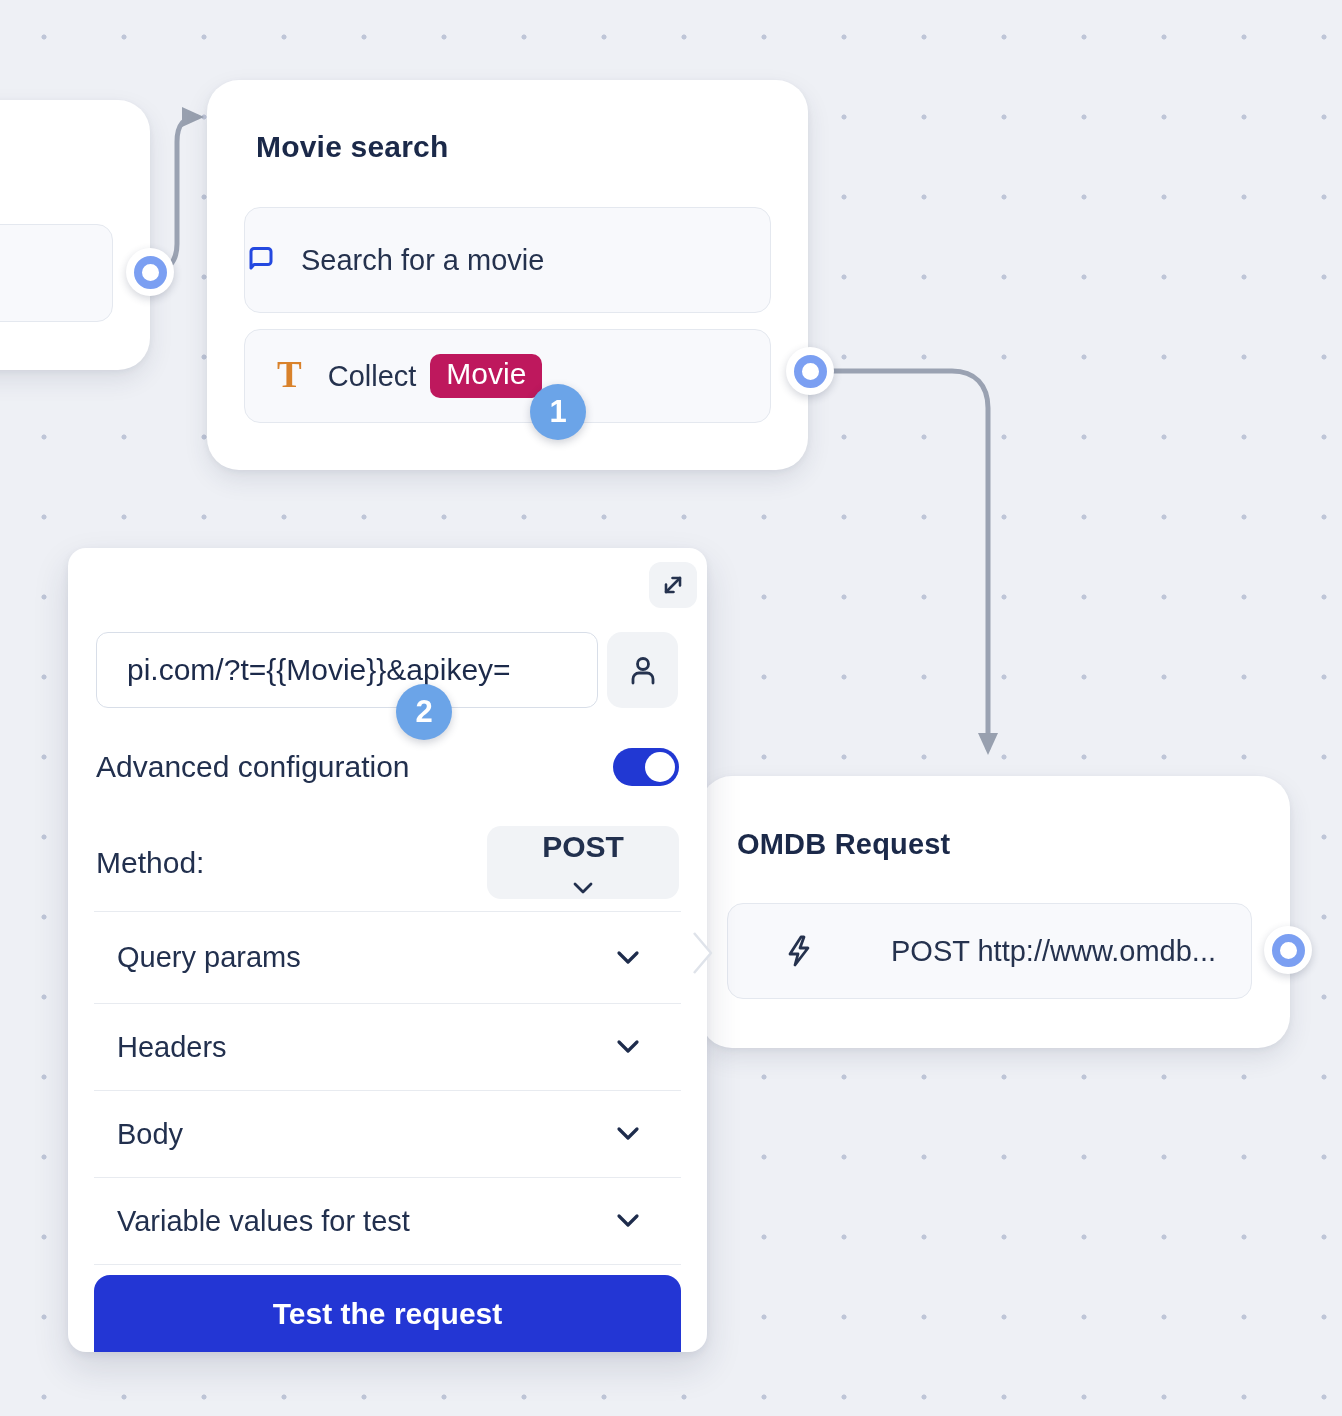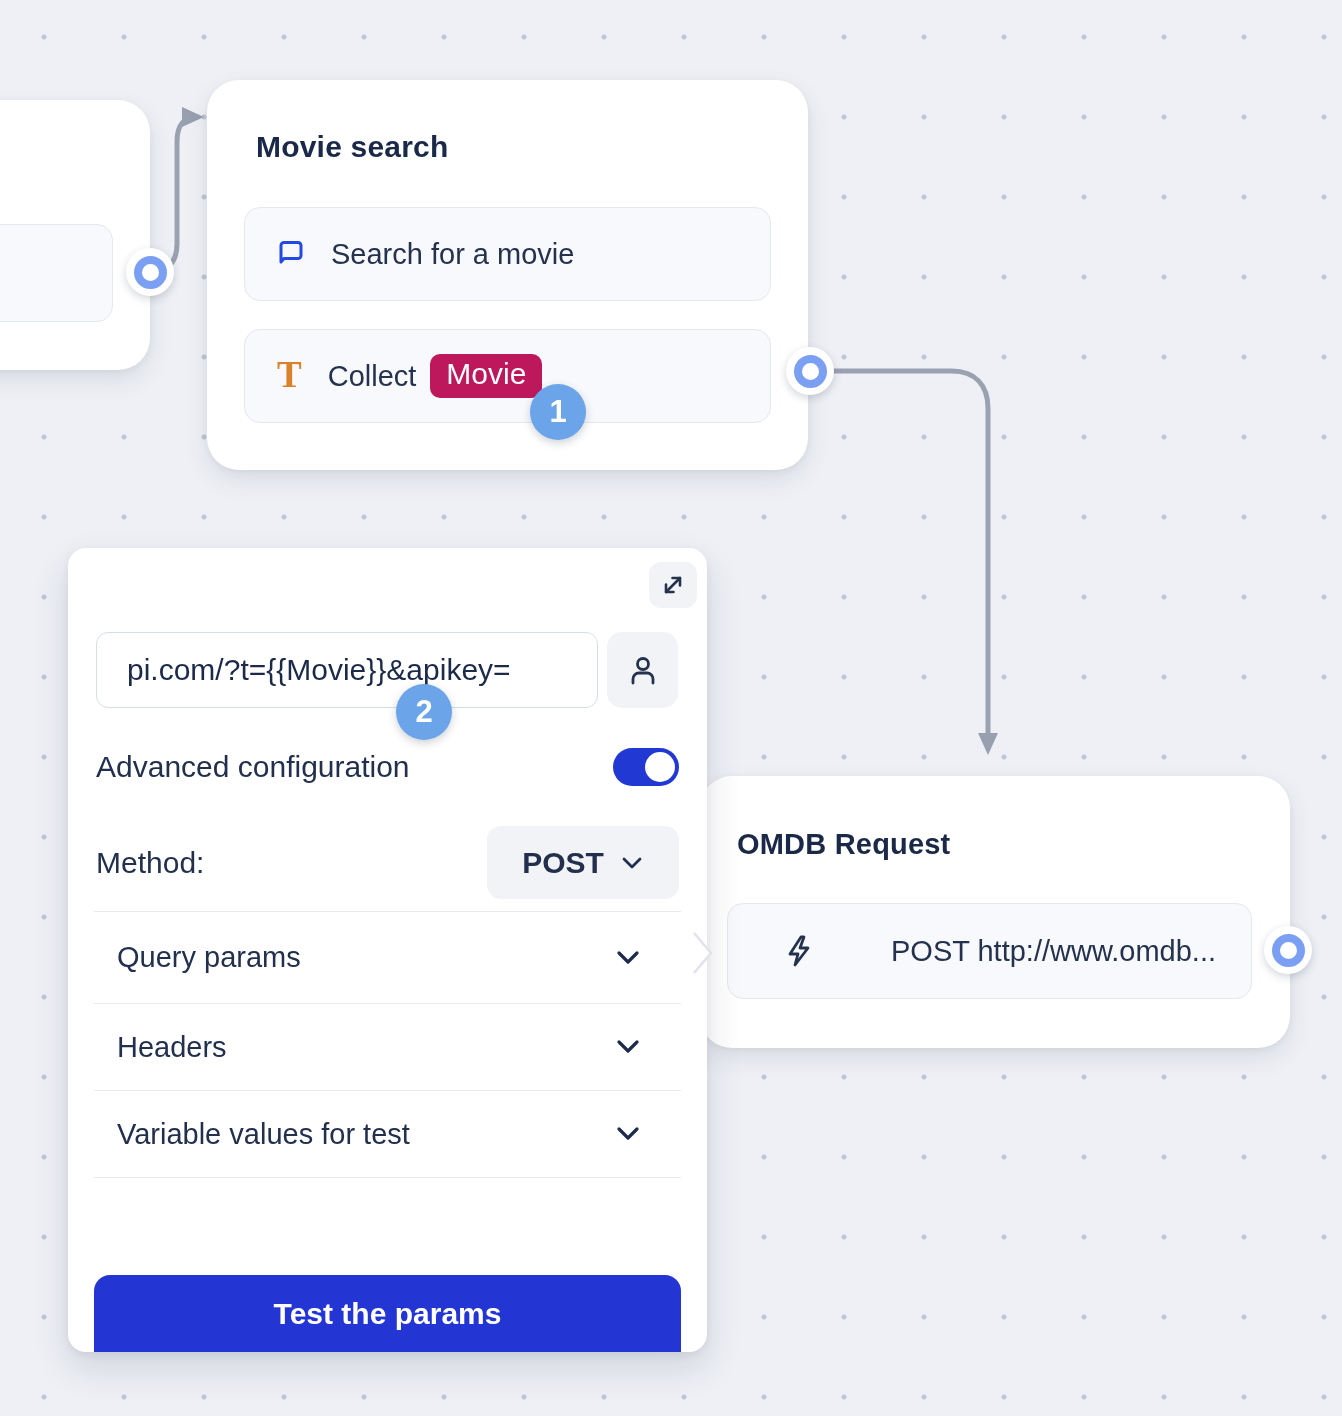--- a/index.html
+++ b/index.html
@@ -41,21 +41,21 @@
              font-family:"Liberation Sans","DejaVu Sans",sans-serif;
              font-size:30px;color:#1c2a4a;padding:0 10px 0 30px;outline:none;}
   .adv-row{position:absolute;left:28px;top:190px;width:583px;height:58px;display:flex;
            align-items:center;justify-content:space-between;}
   .panel-label{font-size:30px;color:#22304e;}
   .toggle{width:66px;height:38px;border-radius:19px;background:#2138d3;position:relative;cursor:pointer;}
   .toggle .knob{position:absolute;right:4px;top:4px;width:30px;height:30px;border-radius:50%;background:#ffffff;}
   .method-row{position:absolute;left:28px;top:278px;width:583px;height:73px;display:flex;
               align-items:center;justify-content:space-between;}
   .method-select{width:192px;height:73px;background:#f1f3f6;border-radius:14px;display:flex;
-                 align-items:center;justify-content:center;gap:16px;cursor:pointer;}
+                 align-items:center;justify-content:center;gap:16px;cursor:pointer;flex-direction:column;}
   .method-select .val{font-size:30px;font-weight:bold;color:#22304e;}
   .sections{position:absolute;left:26px;top:363px;width:587px;border-top:1.5px solid #e8ebf0;}
   .section{height:86px;display:flex;align-items:center;justify-content:space-between;
            border-bottom:1.5px solid #e8ebf0;cursor:pointer;}
   .section .s-label{font-size:29px;color:#22304e;margin-left:23px;}
   .section .chev{margin-right:40px;display:flex;}
   .test-btn{position:absolute;left:26px;bottom:0;width:587px;height:77px;background:#2336d4;
             border:none;border-radius:16px 16px 0 0;color:#ffffff;font-size:30px;font-weight:bold;
             font-family:"Liberation Sans","DejaVu Sans",sans-serif;cursor:pointer;}
   .in-port{position:absolute;left:692px;top:930px;z-index:6;}
@@ -75,21 +75,21 @@
     <path d="M 822 371 L 952 371 C 975 371 988 385 988 408 L 988 748" fill="none" stroke="#9aa2b2" stroke-width="5" stroke-linecap="round" marker-end="url(#arrow)"></path>
   </svg>
 
   <div class="card" style="left:-62px;top:100px;width:212px;height:270px;">
     <div class="node-row" style="left:22px;top:124px;width:153px;height:98px;"></div>
   </div>
 
   <div class="card" style="left:207px;top:80px;width:601px;height:390px;">
     <div class="node-title" style="position:absolute;left:49px;top:50px;">Movie search</div>
 
-    <div class="node-row" style="left:37px;top:127px;width:527px;height:94px;padding-left:30px;">
+    <div class="node-row" style="left:37px;top:127px;width:527px;height:106px;">
       <span style="display:flex;margin-right:24px;">
         <svg width="32" height="32" viewBox="0 0 32 32" fill="none">
           <path d="M6 7.5 a3 3 0 0 1 3-3 h14 a3 3 0 0 1 3 3 v10 a3 3 0 0 1-3 3 h-14 l-3 3.5 z" stroke="#2449e0" stroke-width="3" stroke-linejoin="round" fill="none"></path>
         </svg>
       </span>
       <span class="row-label">Search for a movie</span>
     </div>
 
     <div class="node-row" style="left:37px;top:249px;width:527px;height:94px;padding-left:32px;">
       <span class="t-icon" style="margin-right:26px;">T</span>
@@ -168,30 +168,38 @@
       </div>
       <div class="section">
         <span class="s-label">Headers</span>
         <span class="chev">
           <svg width="26" height="18" viewBox="0 0 26 18" fill="none" stroke="#1e2c4c" stroke-width="3.2" stroke-linecap="round" stroke-linejoin="round">
               <path d="M4 4 L13 13 L22 4"></path>
             </svg>
         </span>
       </div>
       <div class="section">
+        <span class="s-label">Body</span>
+        <span class="chev">
+          <svg width="26" height="18" viewBox="0 0 26 18" fill="none" stroke="#1e2c4c" stroke-width="3.2" stroke-linecap="round" stroke-linejoin="round">
+              <path d="M4 4 L13 13 L22 4"></path>
+            </svg>
+        </span>
+      </div>
+      <div class="section">
         <span class="s-label">Variable values for test</span>
         <span class="chev">
           <svg width="26" height="18" viewBox="0 0 26 18" fill="none" stroke="#1e2c4c" stroke-width="3.2" stroke-linecap="round" stroke-linejoin="round">
               <path d="M4 4 L13 13 L22 4"></path>
             </svg>
         </span>
       </div>
     </div>
 
-    <button class="test-btn">Test the params</button>
+    <button class="test-btn">Test the request</button>
   </div>
 
   <span class="port" style="left:126px;top:248px;">
     <span class="ring"></span>
   </span>
   <span class="port" style="left:786px;top:347px;">
     <span class="ring"></span>
   </span>
   <span class="port" style="left:1264px;top:926px;">
     <span class="ring"></span>

